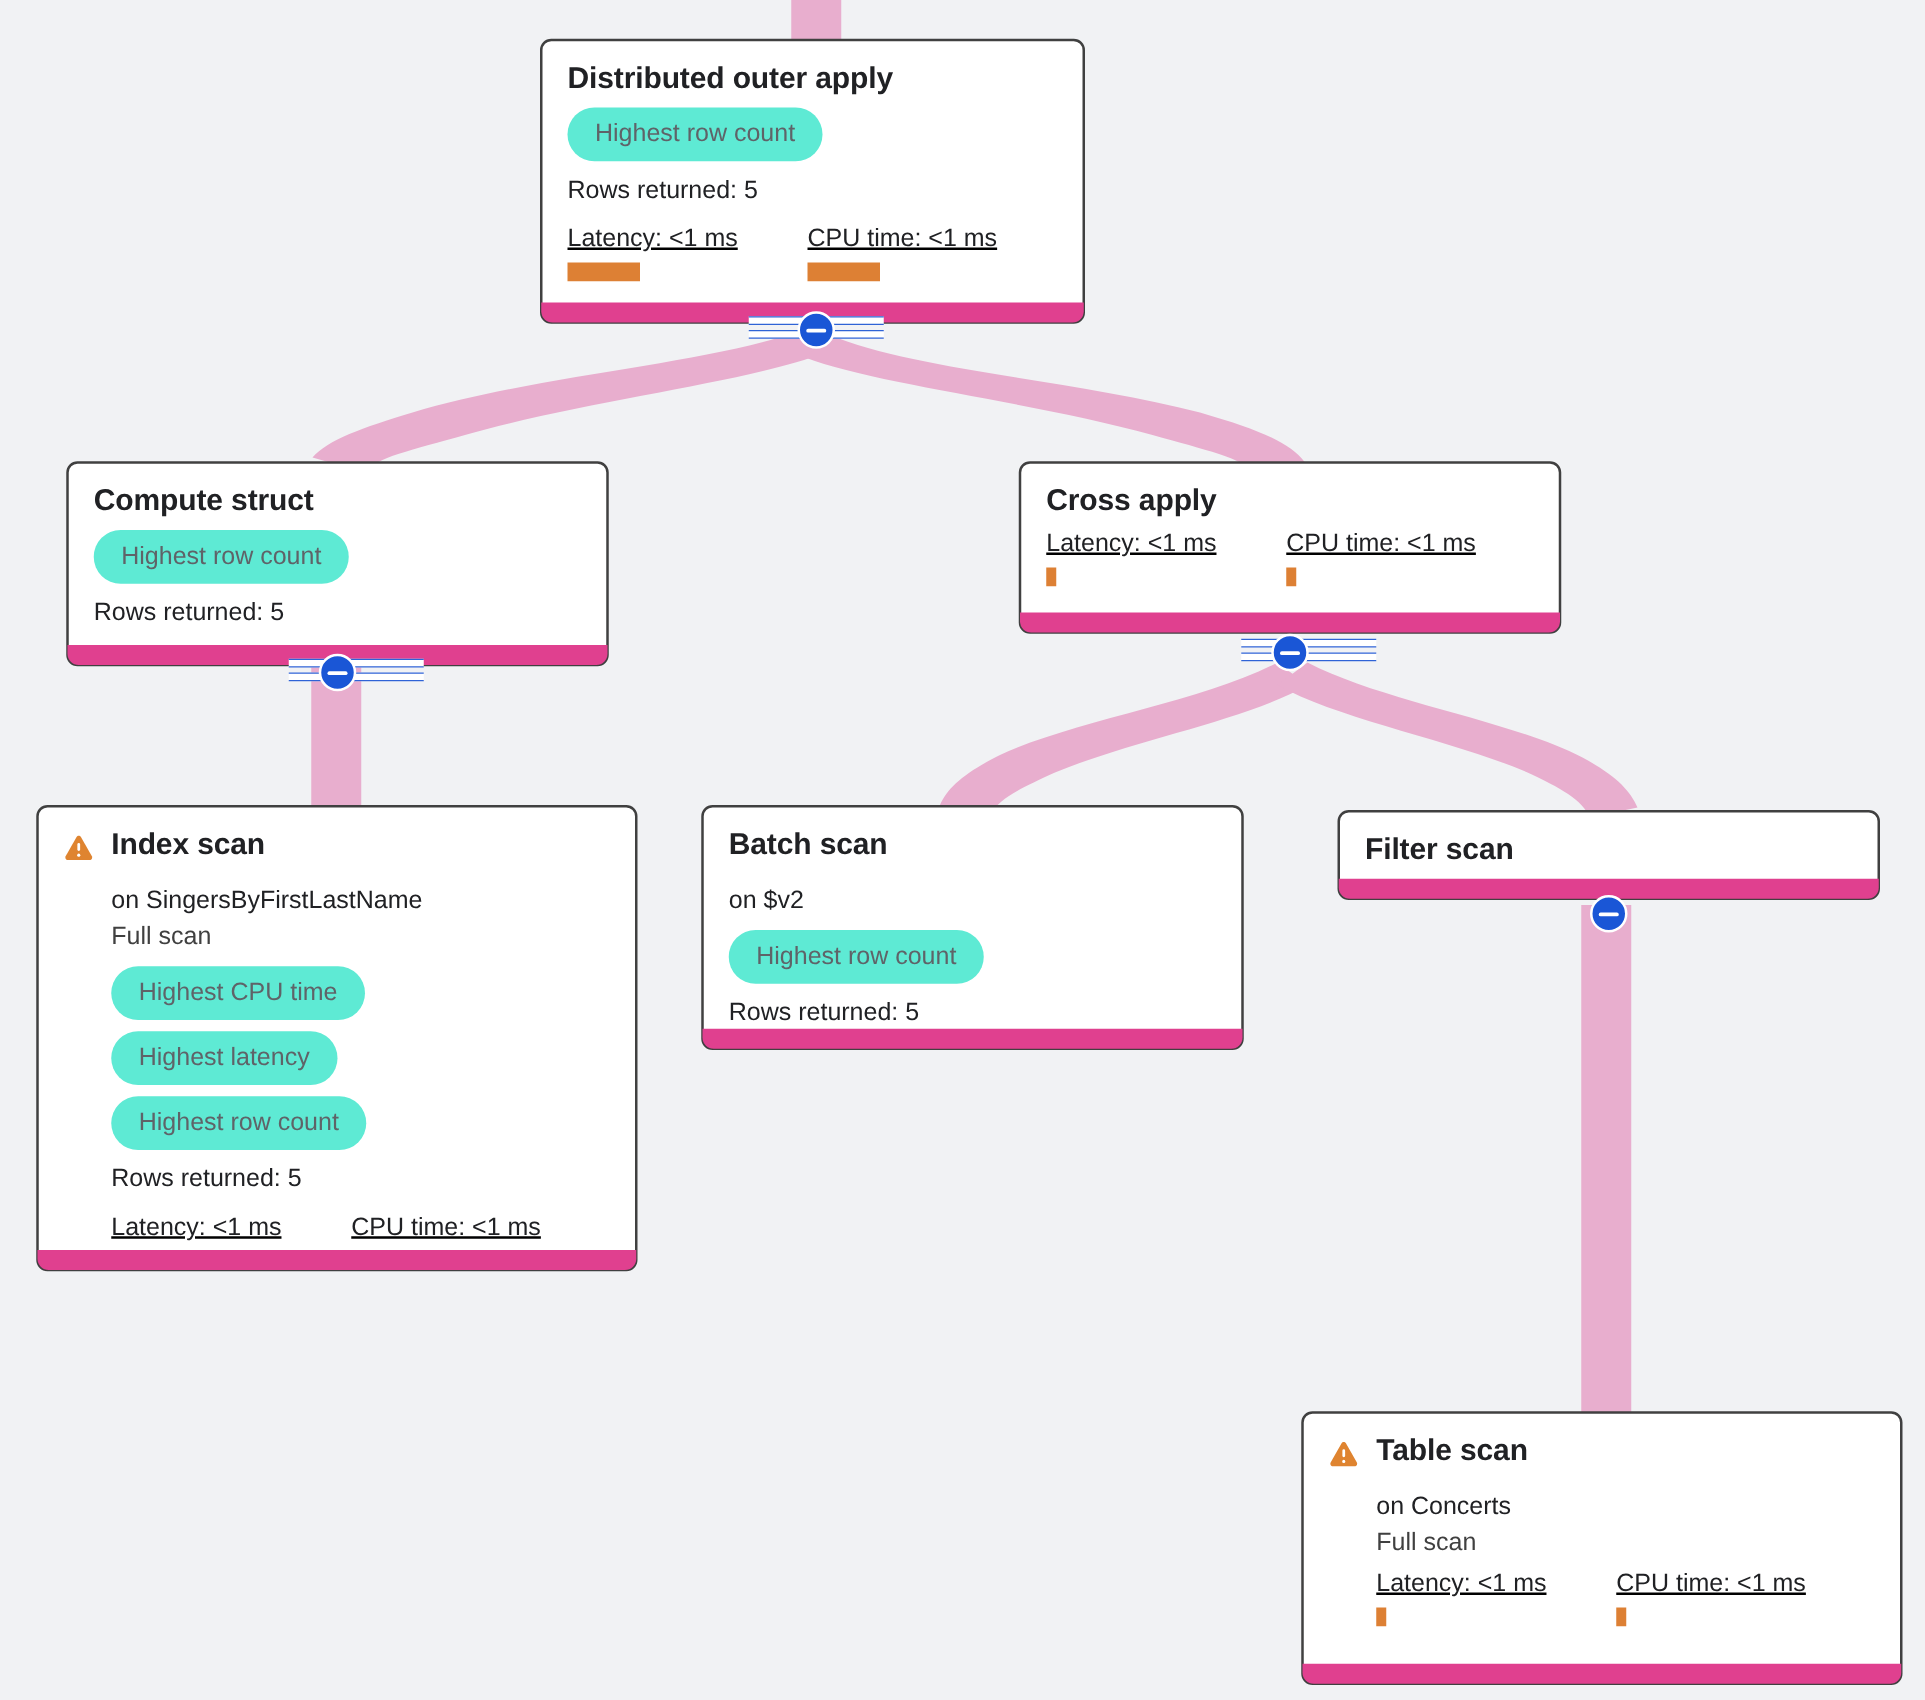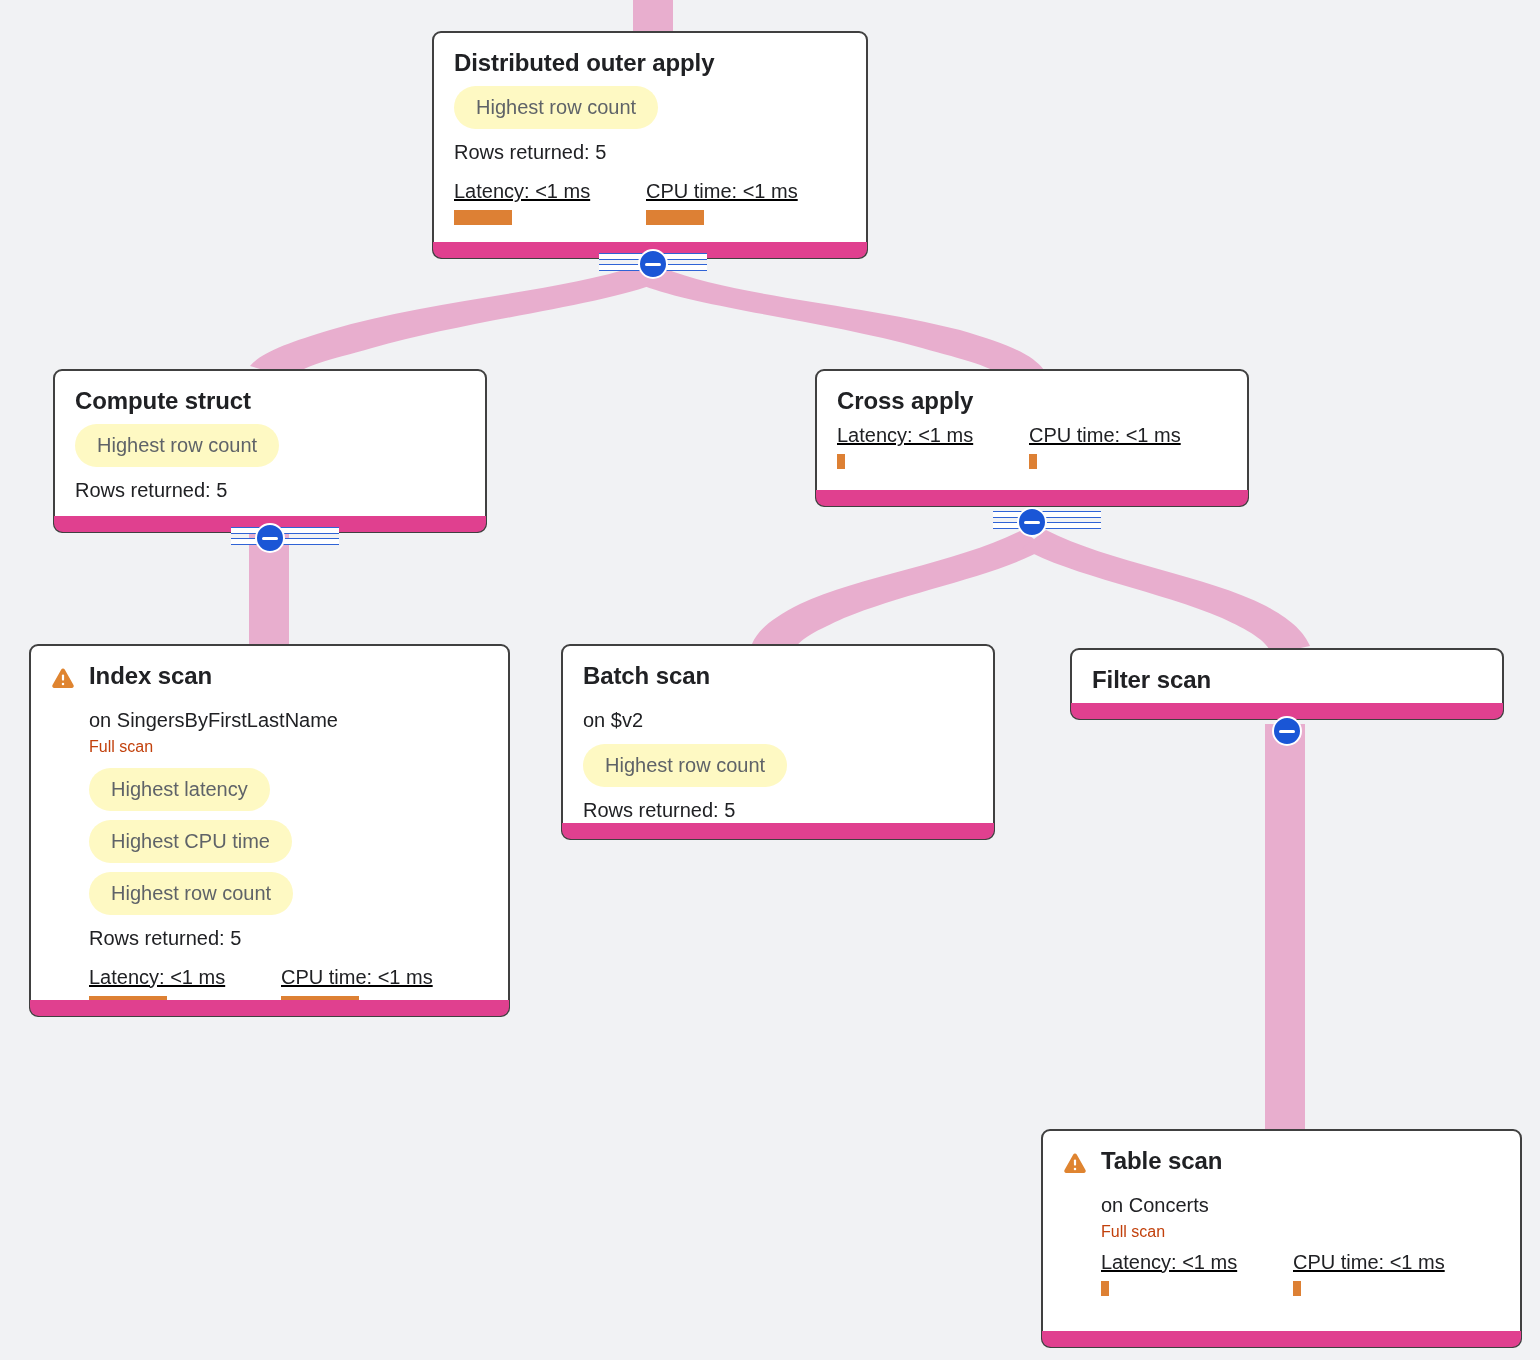--- a/index.html
+++ b/index.html
@@ -69,28 +69,28 @@
   }
   .indent { padding-left: 38px; }
 
   .node-sub {
     font-size: 20px;
     color: #202124;
     line-height: 1.5;
     margin-top: 15px;
   }
   .node-sub-muted {
-    font-size: 16px;
-    color: #c2410c;
+    font-size: 20px;
+    color: #404040;
     line-height: 1.45;
   }
 
   .chip {
     display: inline-block;
-    background: #fef9c3;
+    background: #5eead4;
     color: #5f6368;
     border-radius: 999px;
     font-size: 20px;
     line-height: 1;
     padding: 11px 22px 12px 22px;
     margin-top: 9px;
   }
   .chip-row { display: block; }
 
   .rows-line {
@@ -284,24 +284,24 @@
         <path d="M12 2.6c-.72 0-1.38.38-1.74 1L1.5 18.9c-.36.63-.36 1.4 0 2.02.36.62 1.02 1 1.74 1h17.52c.72 0 1.38-.38 1.74-1 .36-.62.36-1.39 0-2.02L13.74 3.6c-.36-.62-1.02-1-1.74-1z" fill="#df8430"></path>
         <rect x="10.9" y="8.4" width="2.2" height="6.3" rx="1.1" fill="#ffffff"></rect>
         <circle cx="12" cy="18.1" r="1.25" fill="#ffffff"></circle>
       </svg>
       <div class="node-title">Index scan</div>
     </div>
     <div class="indent">
       <div class="node-sub">on SingersByFirstLastName</div>
       <div class="node-sub-muted">Full scan</div>
       <div class="chip-row">
+        <span class="chip">Highest CPU time</span>
+      </div>
+      <div class="chip-row">
         <span class="chip">Highest latency</span>
-      </div>
-      <div class="chip-row">
-        <span class="chip">Highest CPU time</span>
       </div>
       <div class="chip-row">
         <span class="chip">Highest row count</span>
       </div>
       <div class="rows-line">Rows returned: 5</div>
       <div class="metrics">
         <div class="metric" style="width:192px;">
           <div class="metric-label">Latency: &lt;1 ms</div>
           <div class="metric-bar" style="width:78px;"></div>
         </div>

